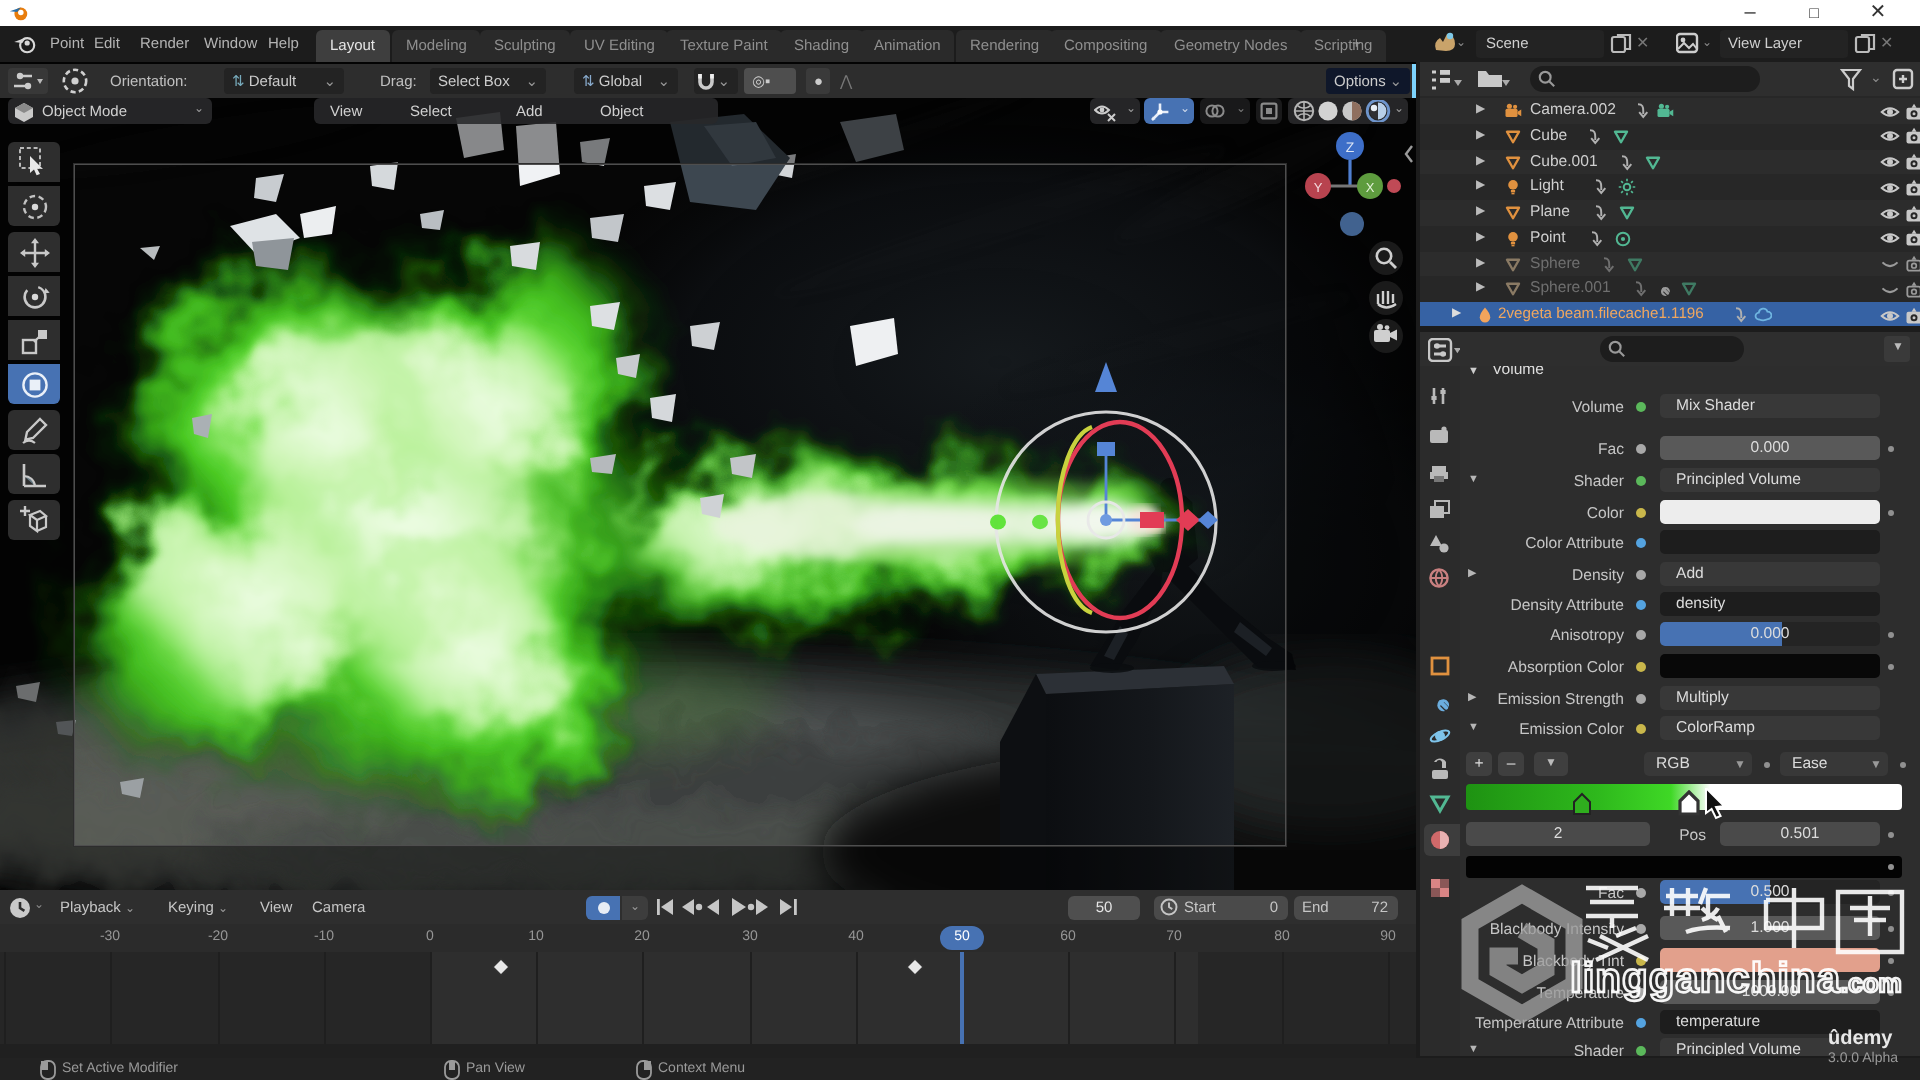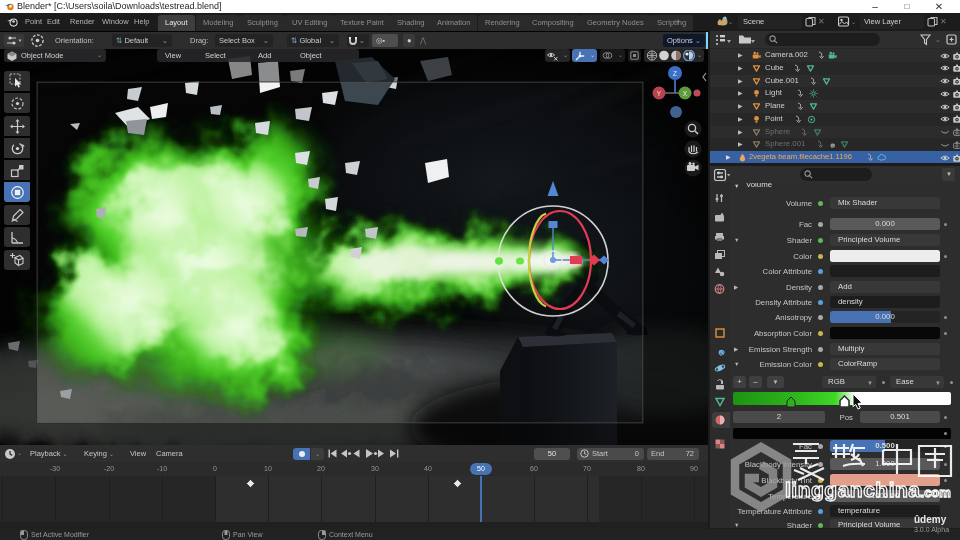--- a/index.html
+++ b/index.html
@@ -270,21 +270,20 @@
 <path d="M706 42 l-3 4 l3 4" stroke="#9a9a9a" stroke-width="1.2" fill="none"></path>
 </svg>
     </div>
 
   <div class="abs" id="titlebar">
     <svg width="11" height="11" style="position:absolute;left:4px;top:1px" viewBox="0 0 24 24">
         <circle cx="14" cy="13" r="7" fill="#e87d0d"></circle>
         <circle cx="14" cy="11.5" r="3" fill="#fff"></circle>
         <path d="M2 10 L14 6 L10 11 Z" fill="#2a6fa8"></path>
       </svg>
-    <span class="txt">Blender* [C:\Users\soila\Downloads\testread.blend]</span>
     <span class="winbtn" style="right:70px;">–</span>
     <span class="winbtn" style="right:38px;font-size:8px;">□</span>
     <span class="winbtn" style="right:6px;">✕</span>
   </div>
 
   <div class="abs" id="menubar">
     <svg width="13" height="13" style="position:absolute;left:6px;top:2px" viewBox="0 0 24 24">
         <circle cx="14" cy="14" r="6.5" fill="none" stroke="#d8d8d8" stroke-width="2"></circle>
         <circle cx="14" cy="12" r="2.4" fill="#d8d8d8"></circle>
         <path d="M2 11 L13 7 L9.5 12 Z" fill="#d8d8d8"></path>
@@ -861,21 +860,21 @@
         <path d="M1 0 L10 9 L6 9.5 L8.3 14 L6 15 L3.8 10.5 L1 12.5 Z" fill="#111" stroke="#fff" stroke-width="1"></path>
       </svg>
     <div class="pfield slider" style="left:23px;top:245px;width:92px;background:#4a4a4a;">2</div>
       <div class="plabel" style="left:80px;top:245px;width:63px;">Pos</div>
       <div class="pfield slider" style="left:150px;top:245px;width:80px;background:#4a4a4a;">0.501</div>
       <span class="deco" style="left:234px;top:249.5px;"></span>
     <div style="position:absolute;left:23px;top:262px;width:218px;height:11px;border-radius:2px;background:#030303;"></div>
       <span class="deco" style="left:234px;top:265.5px;"></span>
     <div class="plabel" style="left:14px;top:274px;width:88px;">Fac</div>
       <span class="sock" style="left:108px;top:277.5px;background:#a8a8a8;"></span>
-      <div class="pfield" style="left:120px;top:274px;width:110px;background:#242424;overflow:hidden;text-align:center;"><div style="position:absolute;left:0;top:0;width:50%;height:12px;background:#4772b3;"></div><span style="position:relative;font-weight:bold;">0.500</span></div>
+      <div class="pfield" style="left:120px;top:274px;width:110px;background:#242424;overflow:hidden;text-align:center;"><div style="position:absolute;left:0;top:0;width:50%;height:12px;background:#4772b3;"></div><span style="position:relative;">0.500</span></div>
       <span class="deco" style="left:234px;top:278.5px;"></span>
     <div class="plabel" style="left:14px;top:292px;width:88px;">Blackbody Intensity</div>
       <span class="sock" style="left:108px;top:295.5px;background:#a8a8a8;"></span>
       <div class="pfield slider" style="left:120px;top:292px;width:110px;">1.000</div>
       <span class="deco" style="left:234px;top:296.5px;"></span>
     <div class="plabel" style="left:14px;top:308px;width:88px;">Blackbody Tint</div>
       <span class="sock" style="left:108px;top:311.5px;background:#c9b74b;"></span>
       <div class="pfield" style="left:120px;top:308px;width:110px;background:#e2a08c;"></div>
       <span class="deco" style="left:234px;top:312.5px;"></span>
     <div class="plabel" style="left:14px;top:324px;width:88px;">Temperature</div>

